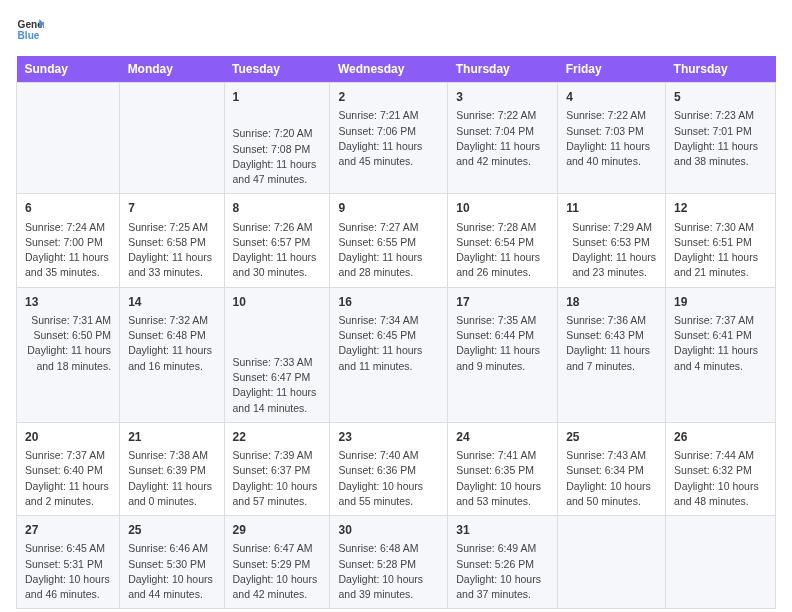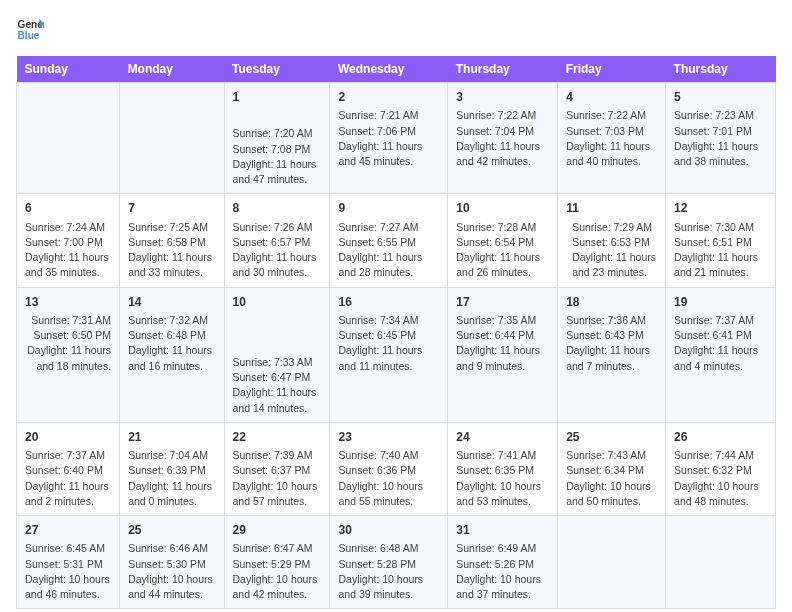--- a/index.html
+++ b/index.html
@@ -232,21 +232,21 @@
       </tr>
       <tr>
         <td>
           <span class="day-number">20</span>
           <div class="cell-content" style="white-space: pre-line;">Sunrise: 7:37 AM
 Sunset: 6:40 PM
 Daylight: 11 hours and 2 minutes.</div>
         </td>
         <td>
           <span class="day-number">21</span>
-          <div class="cell-content" style="white-space: pre-line;">Sunrise: 7:04 AM
+          <div class="cell-content" style="white-space: pre-line;">Sunrise: 7:38 AM
 Sunset: 6:39 PM
 Daylight: 11 hours and 0 minutes.</div>
         </td>
         <td>
           <span class="day-number">22</span>
           <div class="cell-content" style="white-space: pre-line;">Sunrise: 7:39 AM
 Sunset: 6:37 PM
 Daylight: 10 hours and 57 minutes.</div>
         </td>
         <td>

